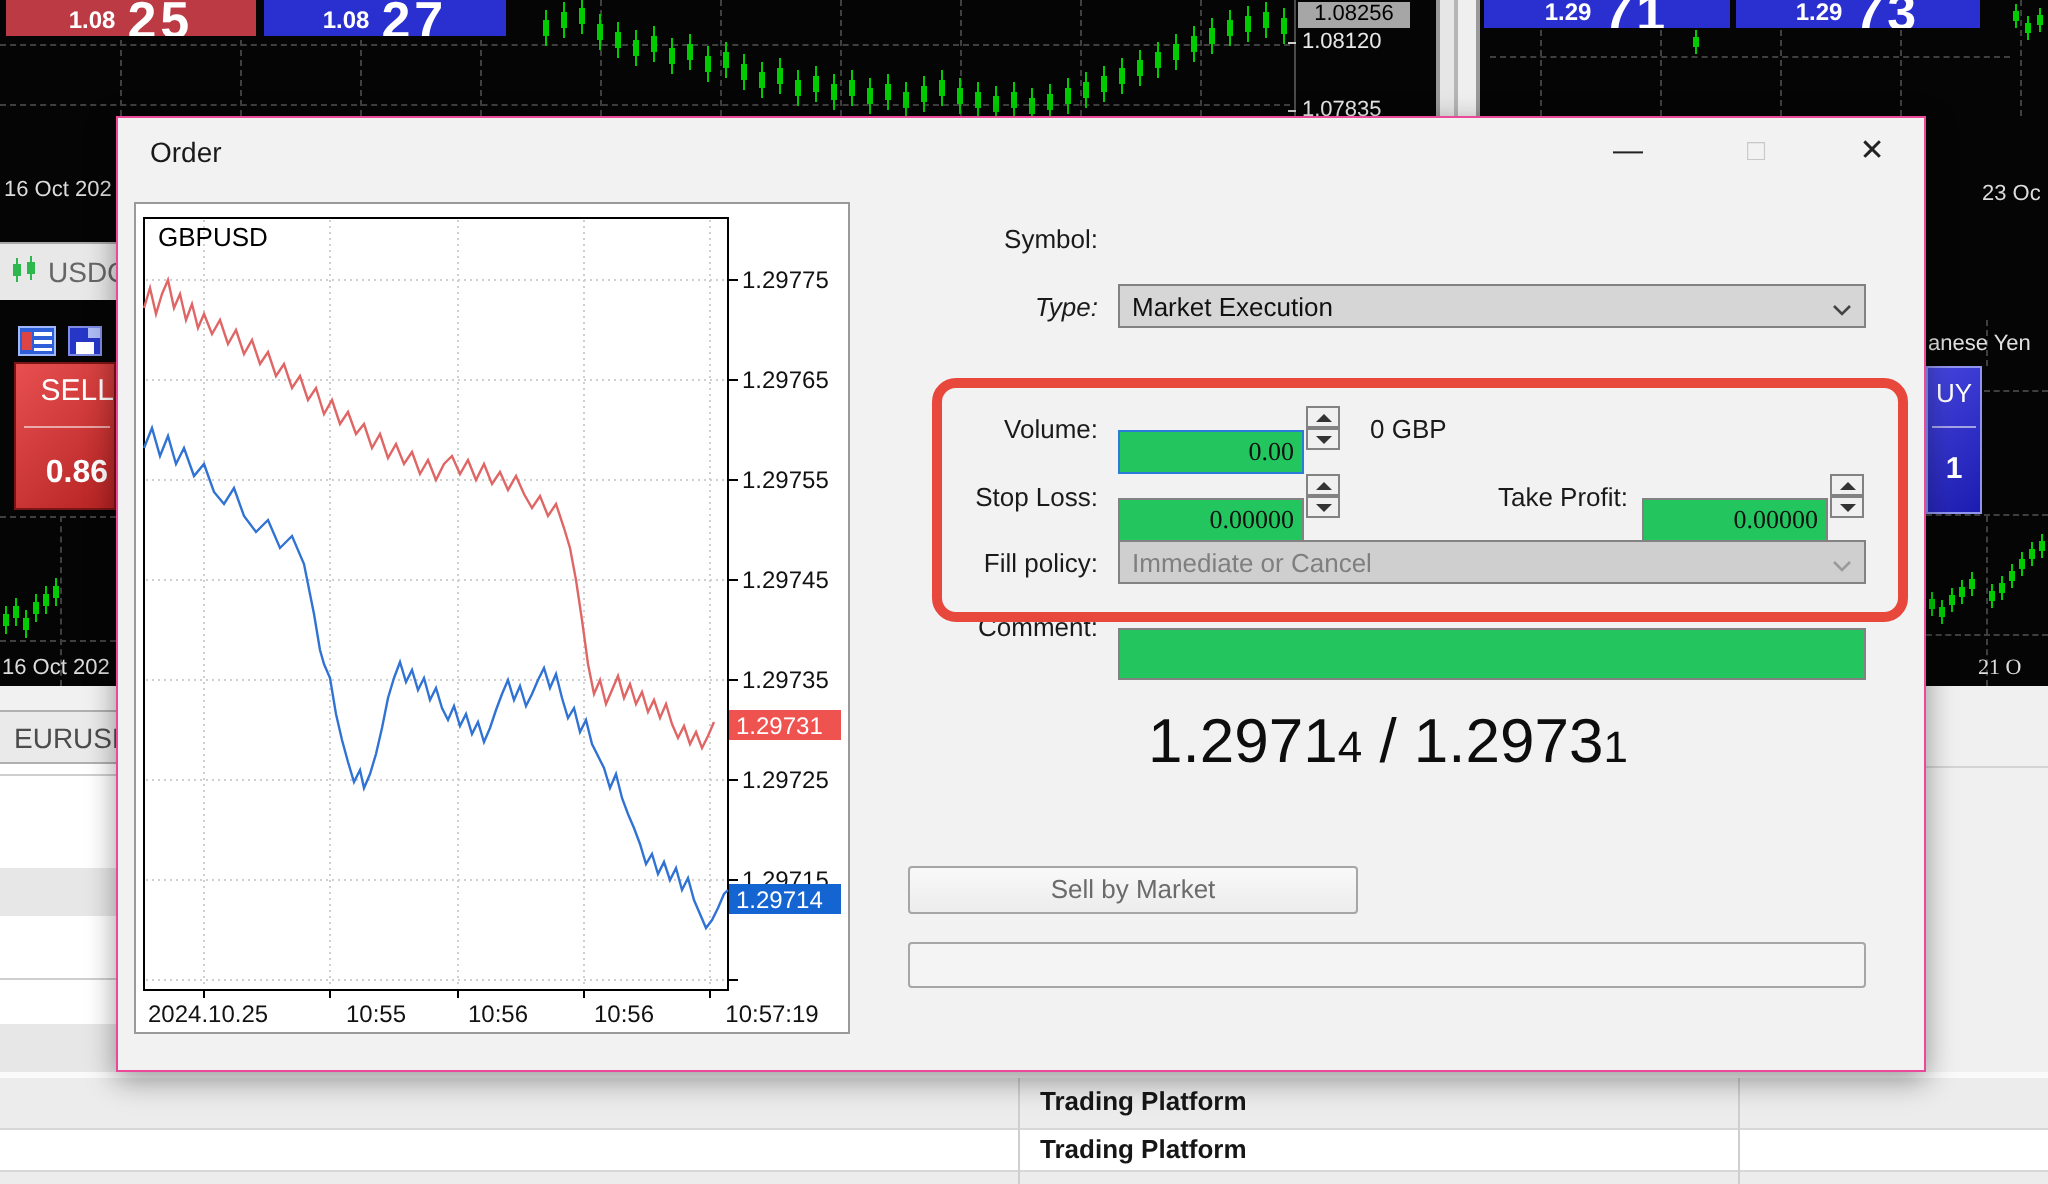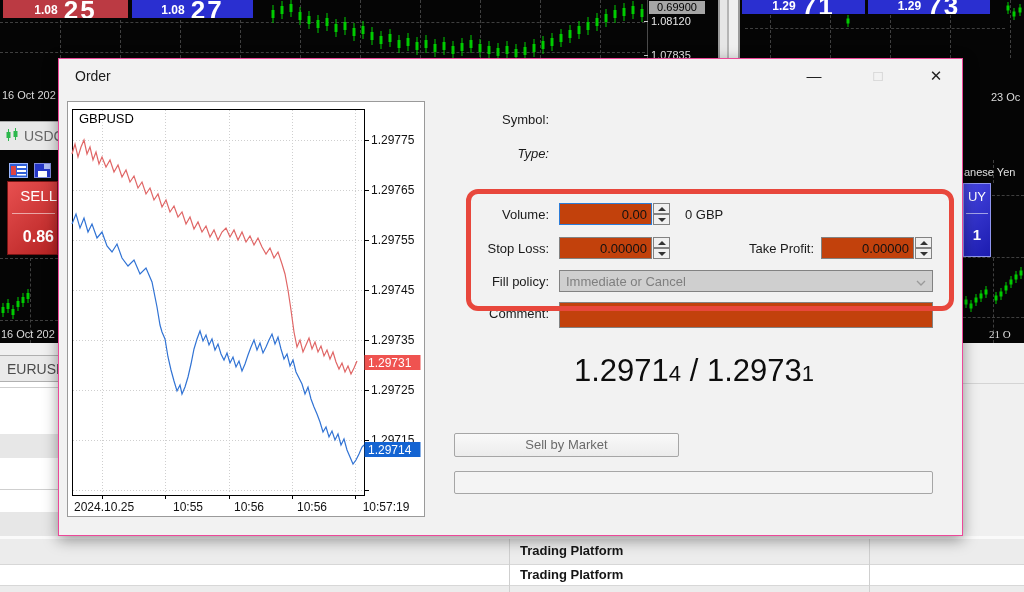--- a/index.html
+++ b/index.html
@@ -121,22 +121,22 @@
   #lbl-tp { position:absolute; left:655px; width:100px; text-align:right; font-size:13px; color:#1a1a1a; top:182px; }
 
   .fld { position:absolute; left:500px; height:22px; border:1px solid #828282; background:#fff;
          font-size:13px; color:#111; }
   .combo { padding:3px 22px 0 6px; white-space:nowrap; overflow:hidden; }
   #fld-symbol { top:49px; width:374px; }
   #fld-type   { top:83px; width:374px; background:#d6d6d6; }
   #fld-fill   { top:211px; width:374px; background:#cfcfcf; color:#7f7f7f; }
   .chev { position:absolute; right:6px; top:9px; }
 
-  .inp { position:absolute; height:22px; border:1px solid #828282; background:#c2410c;
-         font-size:13px; color:#111; padding:0 4px; font-family:Liberation Sans, sans-serif; }
+  .inp { position:absolute; height:22px; border:1px solid #828282; background:#22c55e;
+         font-size:13px; color:#111; padding:0 4px; font-family:Liberation Serif, serif;margin-top:12px; }
   .num { text-align:right; }
   #inp-volume { left:500px; top:144px; width:93px; border:1px solid #2b7cd8; }
   #inp-sl     { left:500px; top:178px; width:93px; }
   #inp-tp     { left:762px; top:178px; width:93px; }
   #inp-comment{ left:500px; top:243px; width:374px; height:26px; }
   #gbp-note { position:absolute; left:626px; top:148px; font-size:13px; color:#1a1a1a; }
 
   .spin { position:absolute; width:17px; height:22px; }
   #spin-volume { left:594px; top:144px; } #spin-sl { left:594px; top:178px; } #spin-tp { left:856px; top:178px; }
   .sp-btn { position:absolute; left:0; width:17px; height:11px; background:#f0f0f0;
@@ -344,21 +344,21 @@
   </div>
   <div class="qbox qblue" id="q3">
     <span class="qsmall">1.29</span>
     <span class="qbig">71</span>
   </div>
   <div class="qbox qblue" id="q4">
     <span class="qsmall">1.29</span>
     <span class="qbig">73</span>
   </div>
 
-  <div class="scale-lab" id="scale-cur">0.69900</div>
+  <div class="scale-lab" id="scale-cur">1.08256</div>
   <div class="scale-lab" id="scale-t1">1.08120</div>
   <div class="scale-lab" id="scale-t2">1.07835</div>
   <div class="scale-tick" style="left:644px;top:21px;"></div>
   <div class="scale-tick" style="left:644px;top:55px;"></div>
 
   <div class="bg-date" id="d1">16 Oct 202</div>
   <div class="bg-date" id="d2">16 Oct 202</div>
   <div class="bg-date" id="d3">23 Oc</div>
   <div class="bg-date" id="d4">21 O</div>
 
@@ -482,20 +482,26 @@
           <text x="300" y="265" font-size="12" fill="#fff">1.29731</text>
           <rect x="296.5" y="340" width="56" height="15" fill="#1464d2"></rect>
           <text x="300" y="352" font-size="12" fill="#fff">1.29714</text>
           <text x="11" y="21" font-size="13" fill="#000">GBPUSD</text>
         </svg>
     </div>
 
     <span class="lbl" id="lbl-symbol">Symbol:</span>
 
     <span class="lbl" id="lbl-type">Type:</span>
+    <div class="fld combo" id="fld-type">
+      <span>Market Execution</span>
+      <svg class="chev" width="10" height="6">
+        <polyline points="1,1 5,5 9,1" fill="none" stroke="#444" stroke-width="1.3"></polyline>
+        </svg>
+    </div>
 
     <span class="lbl" id="lbl-volume">Volume:</span>
     <input class="inp num" id="inp-volume" value="0.00" style="">
     <div class="spin" id="spin-volume">
       <div class="sp-btn sp-up"></div>
       <div class="sp-btn sp-dn"></div>
     </div>
     <span id="gbp-note">0 GBP</span>
 
     <span class="lbl" id="lbl-sl">Stop Loss:</span>

